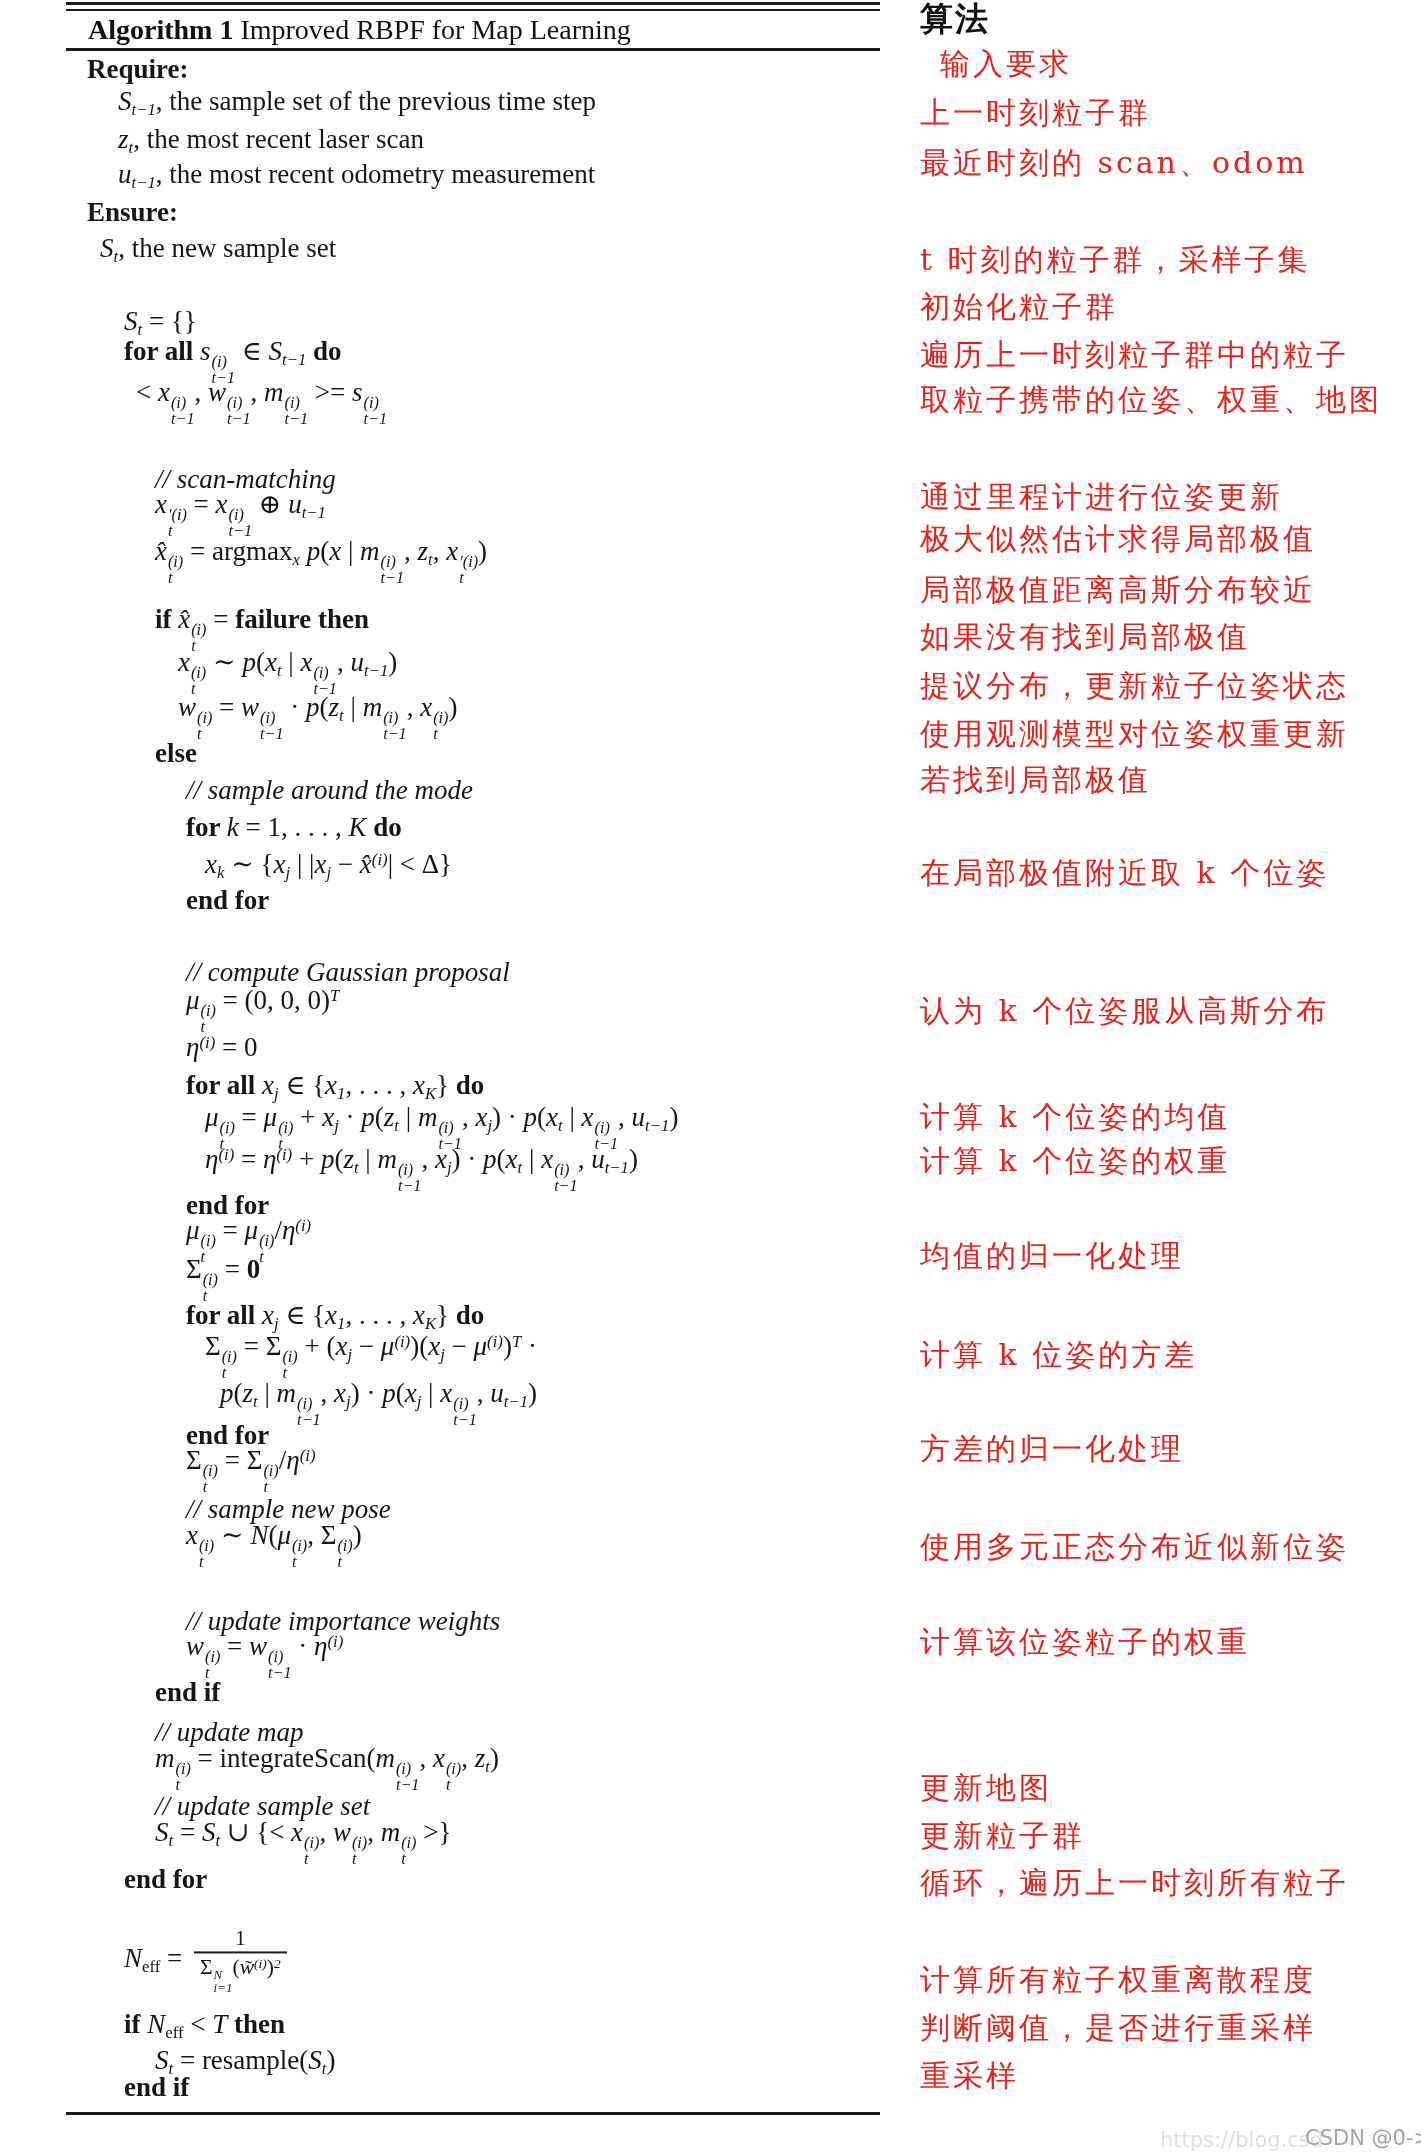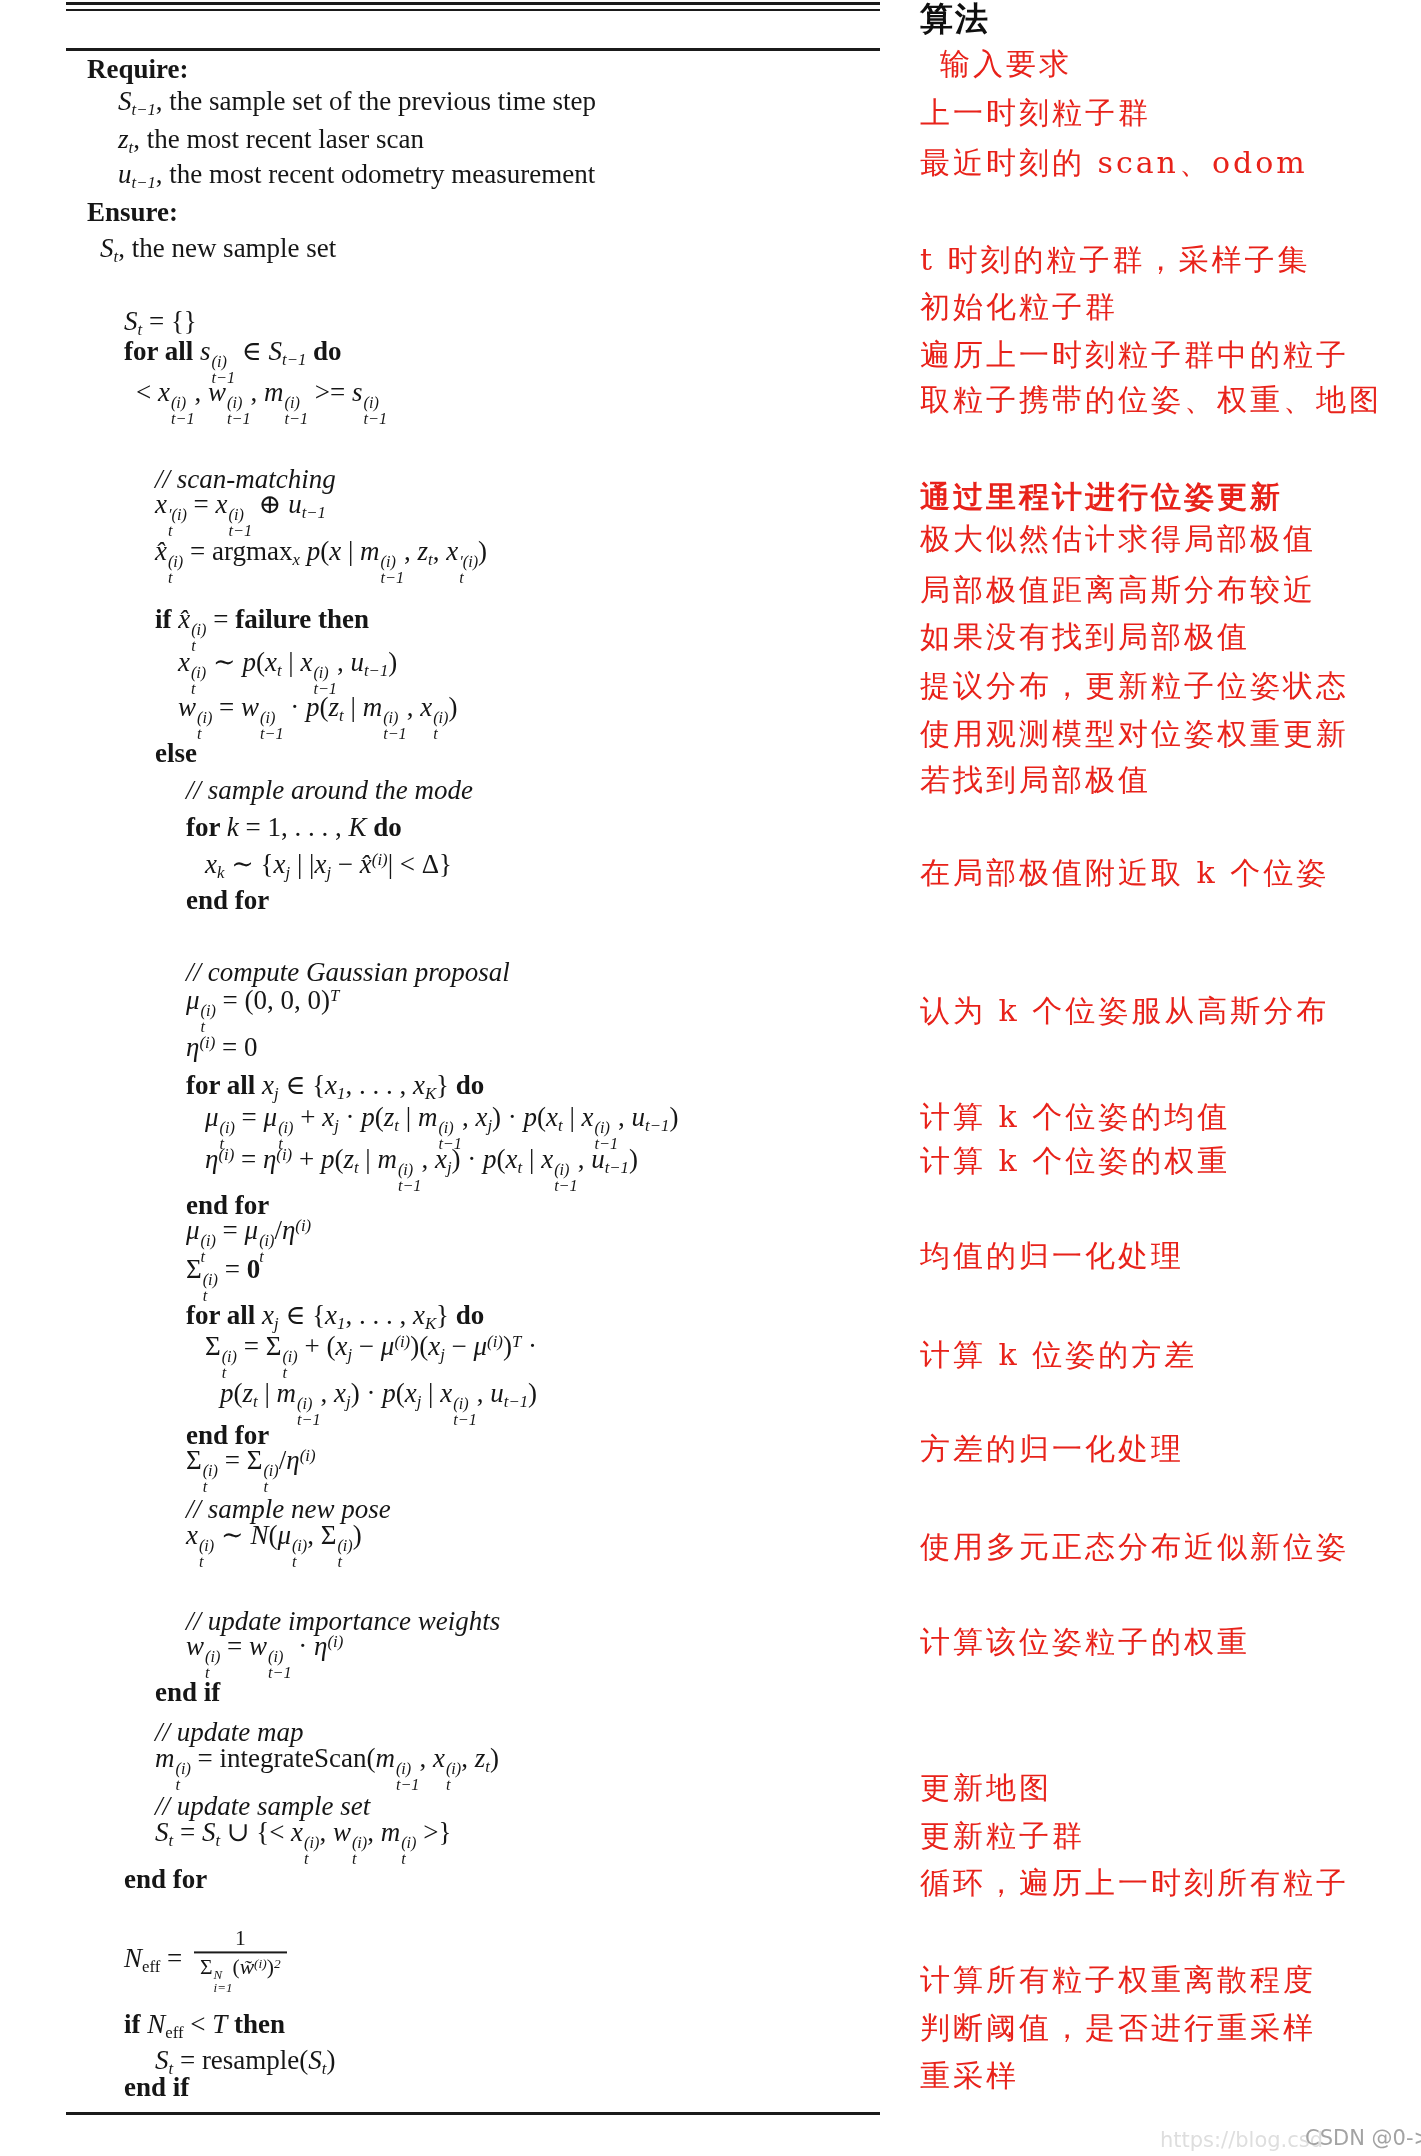--- a/index.html
+++ b/index.html
@@ -48,20 +48,21 @@
 </head>
 <body>
 
 <div class="page">
 
   <div class="rule" id="rule-a"></div>
   <div class="rule" id="rule-b"></div>
   <div class="rule" id="rule-c"></div>
   <div class="rule" id="rule-d"></div>
 
+  <div class="algo-title"><span class="t-label">Algorithm 1</span><span> Improved RBPF for Map Learning</span></div>
 
   <div id="algo-lines">
       <div class="algo-line" style="top: 70px; left: 87px;"><span class="kw">Require:</span></div>
       <div class="algo-line" style="top: 103px; left: 118px;"><span class="it">S</span><span class="sb">t−1</span><span class="rm">, the sample set of the previous time step</span></div>
       <div class="algo-line" style="top: 141px; left: 118px;"><span class="it">z</span><span class="sb">t</span><span class="rm">, the most recent laser scan</span></div>
       <div class="algo-line" style="top: 176px; left: 118px;"><span class="it">u</span><span class="sb">t−1</span><span class="rm">, the most recent odometry measurement</span></div>
       <div class="algo-line" style="top: 213px; left: 87px;"><span class="kw">Ensure:</span></div>
       <div class="algo-line" style="top: 250px; left: 100px;"><span class="it">S</span><span class="sb">t</span><span class="rm">, the new sample set</span></div>
       <div class="algo-line" style="top: 323px; left: 124px;"><span class="it">S</span><span class="sb">t</span><span class="rm"> = {}</span></div>
       <div class="algo-line" style="top: 362px; left: 124px;"><span class="kw">for all </span><span class="ssw"><span class="it">s</span><span class="ss">
@@ -248,21 +249,21 @@
   <h2 class="annot-header">算法</h2>
 
   <div id="annot-lines">
       <div class="annot-line" style="top: 64px; left: 920px; margin-left: 20px;">输入要求</div>
       <div class="annot-line" style="top: 113px; left: 920px;">上一时刻粒子群</div>
       <div class="annot-line" style="top: 163px; left: 920px;">最近时刻的 scan、odom</div>
       <div class="annot-line" style="top: 260px; left: 920px;">t 时刻的粒子群，采样子集</div>
       <div class="annot-line" style="top: 307px; left: 920px;">初始化粒子群</div>
       <div class="annot-line" style="top: 355px; left: 920px;">遍历上一时刻粒子群中的粒子</div>
       <div class="annot-line" style="top: 400px; left: 920px;">取粒子携带的位姿、权重、地图</div>
-      <div class="annot-line" style="top: 497px; left: 920px; font-weight: bold;">通过里程计进行位姿更新</div>
+      <div class="annot-line" style="top: 497px; left: 920px;">通过里程计进行位姿更新</div>
       <div class="annot-line" style="top: 539px; left: 920px;">极大似然估计求得局部极值</div>
       <div class="annot-line" style="top: 590px; left: 920px;">局部极值距离高斯分布较近</div>
       <div class="annot-line" style="top: 637px; left: 920px;">如果没有找到局部极值</div>
       <div class="annot-line" style="top: 686px; left: 920px;">提议分布，更新粒子位姿状态</div>
       <div class="annot-line" style="top: 734px; left: 920px;">使用观测模型对位姿权重更新</div>
       <div class="annot-line" style="top: 780px; left: 920px;">若找到局部极值</div>
       <div class="annot-line" style="top: 873px; left: 920px;">在局部极值附近取 k 个位姿</div>
       <div class="annot-line" style="top: 973px; left: 920px; margin-top: 38px;">认为 k 个位姿服从高斯分布</div>
       <div class="annot-line" style="top: 1117px; left: 920px;">计算 k 个位姿的均值</div>
       <div class="annot-line" style="top: 1161px; left: 920px;">计算 k 个位姿的权重</div>

